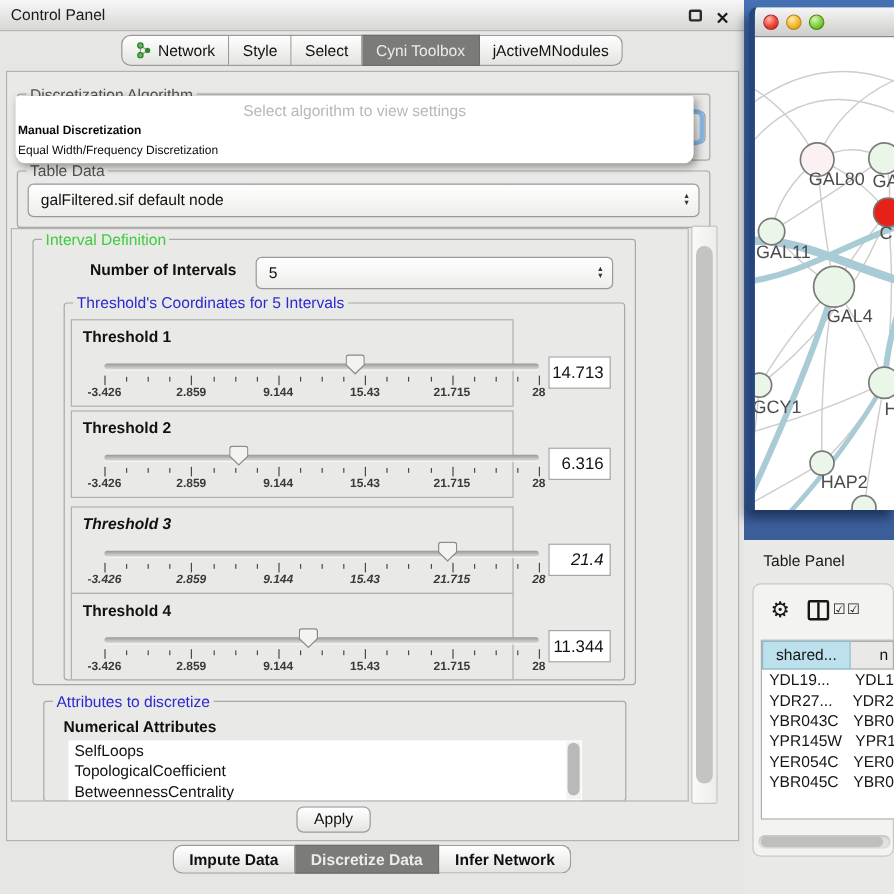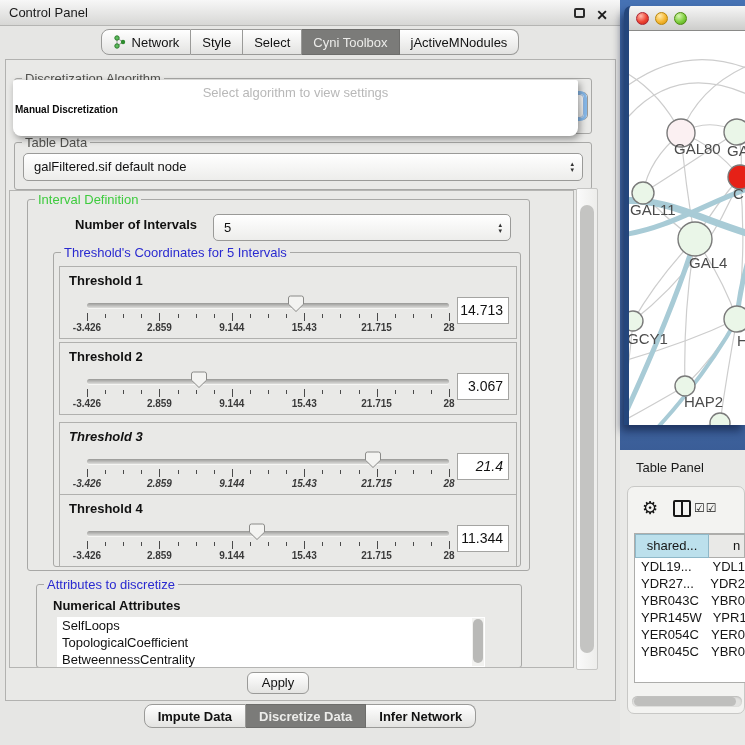--- a/index.html
+++ b/index.html
@@ -57,21 +57,21 @@
   .vp { position:absolute; left:3px; top:130px; width:565px; height:478px; border:1px solid #b5b5b3; overflow:hidden; }
   .vscroll { position:absolute; left:570px; top:128px; width:22px; height:482px;
     background:linear-gradient(90deg,#fafafa,#ededeb); border:1px solid #c6c6c4; border-radius:2px; }
   .vscroll .vthumb { position:absolute; left:3px; top:16px; width:14px; height:448px; border-radius:7px; background:#c4c4c2; }
 
   .ig { left:17px; top:8px; width:503px; height:372px; }
   .noi-label { position:absolute; left:47px; top:17px; font-size:13px; font-weight:bold; color:#111; }
   .noi-spin { left:185px; top:14px; width:298px; height:27px; }
   .tg { left:25px; top:52px; width:468px; height:315px; }
 
-  .th-panel { position:absolute; left:5px; width:458px; height:73px; background:#e9e9e7; border:1px solid #b0b0ae;padding-left:20px; }
+  .th-panel { position:absolute; left:5px; width:369px; height:73px; background:#e9e9e7; border:1px solid #b0b0ae;padding-left:20px; }
   .th-label { position:absolute; left:9px; top:6px; font-size:13px; font-weight:bold; color:#111; }
   .slider { position:absolute; left:27px; top:22px; width:362px; height:48px; }
   .track { position:absolute; left:0; top:14px; width:100%; height:5px; border-radius:3px;
     background:linear-gradient(#989896,#dededc); box-shadow:0 1px 0 #f6f6f4; }
   .thumb { position:absolute; top:6px; }
   .ticks { position:absolute; left:0; top:23px; width:100%; height:9px; }
   .ticks i { position:absolute; width:1px; background:#4a4a4a; height:4px; top:2px; }
   .ticks i.major { height:8px; top:1px; }
   .ticklabels { position:absolute; left:0; top:33px; width:100%; }
   .ticklabels span { position:absolute; transform:translateX(-50%); font-size:10px; font-weight:bold; color:#3a3a3a; white-space:nowrap; }
@@ -183,20 +183,21 @@
         <span class="arrows">
           <span>▴</span>
             <span>▾</span>
         </span>
       </div>
 
       <div class="popup">
         <div class="hint">Select algorithm to view settings</div>
         <div class="plist">
             <div class="popt b">Manual Discretization</div>
+            <div class="popt">Equal Width/Frequency Discretization</div>
           </div>
       </div>
 
       <div class="group td-group">
         <span class="gtitle gray">Table Data</span>
         <div class="combo td-combo">
           <div class="val">galFiltered.sif default node</div>
           <span class="arrows">
             <span>▴</span>
               <span>▾</span>
@@ -293,21 +294,21 @@
                     </div>
                     <div class="ticklabels">
                       <span style="left: 0%;">-3.426</span>
                       <span style="left: 20%;">2.859</span>
                       <span style="left: 40%;">9.144</span>
                       <span style="left: 60%;">15.43</span>
                       <span style="left: 80%;">21.715</span>
                       <span style="left: 100%;">28</span>
                     </div>
                   </div>
-                  <div class="th-value">3.067</div>
+                  <div class="th-value">6.316</div>
                 </div>
                 <div class="th-panel" style="top: 169px; font-style: italic;">
                   <div class="th-label">Threshold 3</div>
                   <div class="slider">
                     <div class="track"></div>
                     <svg class="thumb" style="left:calc(79% - 8px)" width="16" height="18" viewBox="0 0 16 18">
                       <path d="M2.5 1 H13.5 Q15.5 1 15.5 3 V9.2 L8 16.5 L0.5 9.2 V3 Q0.5 1 2.5 1 Z" fill="#f3f3f1" stroke="#8a8a88"></path>
                     </svg>
                     <div class="ticks">
                       <i class="major" style="left: 0%;"></i>

